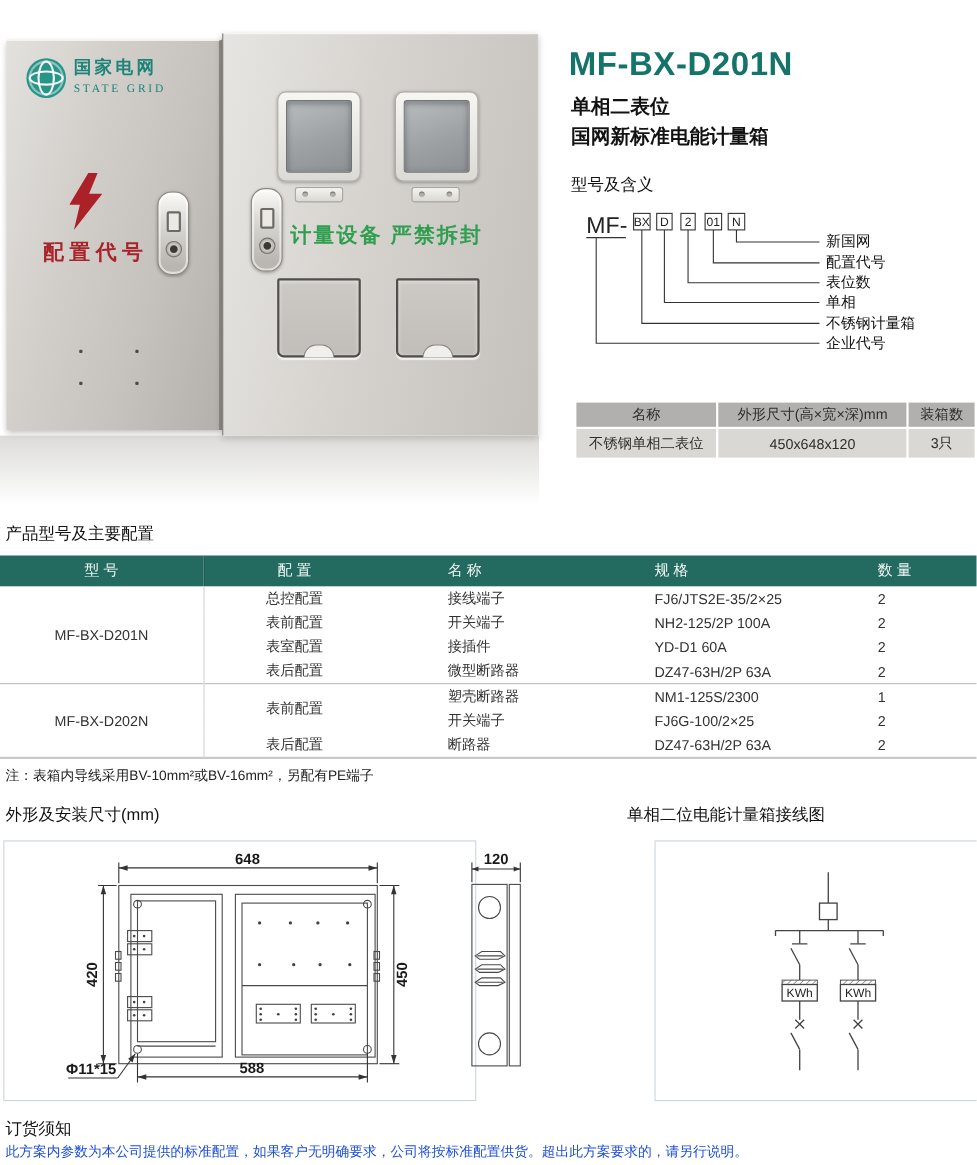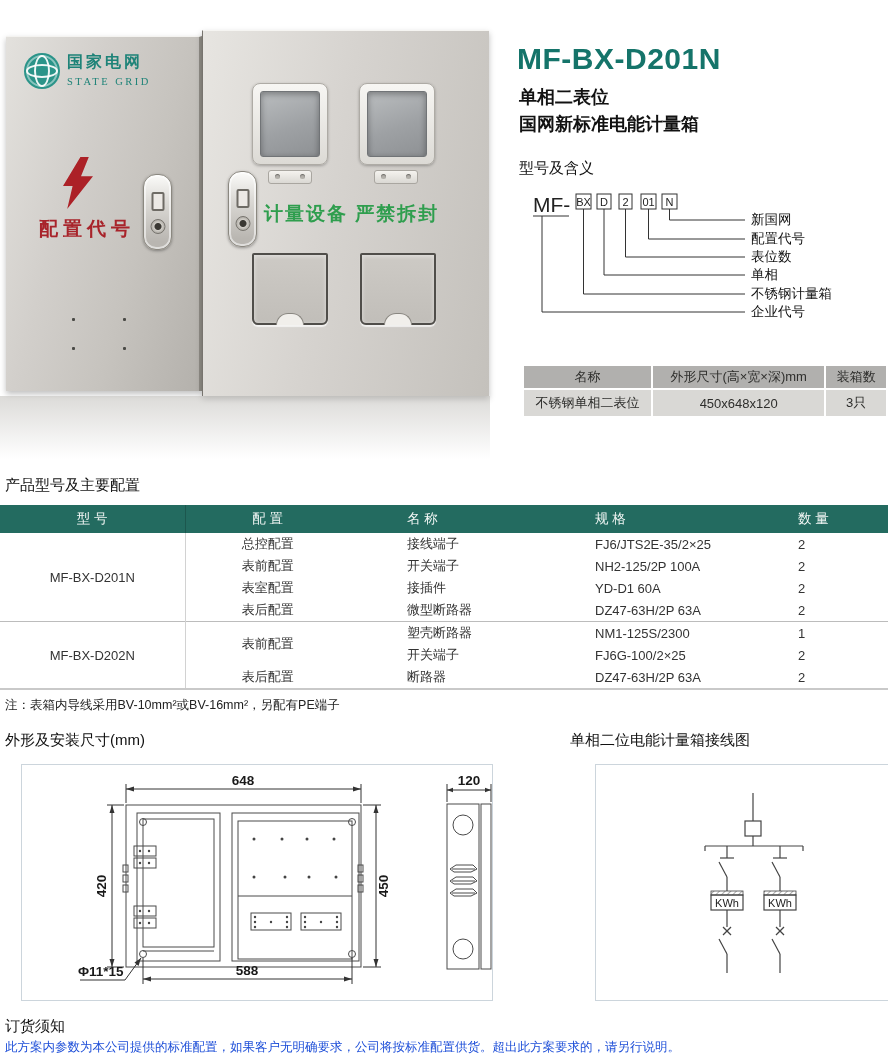--- a/index.html
+++ b/index.html
@@ -83,21 +83,21 @@
   .cfg-table .c-name{text-align:left;padding-left:57px;}
   .cfg-table .c-spec{text-align:left;padding-left:75px;}
   .cfg-table .c-qty{text-align:left;padding-left:58px;}
   .cfg-table tr.sep td{border-top:1px solid #bcbcbc;}
   .note{position:absolute;left:5px;top:697px;font-size:12.5px;color:#222;}
 
   
   .h-dims{left:5px;top:731px;}
   .h-wiring{left:570px;top:731px;}
   .panel{position:absolute;top:764px;height:237px;background:#fff;border:1px solid #ccd5dc;box-sizing:border-box;}
-  .panel-left{left:21px;width:472px;}
+  .panel-left{left:3px;width:430px;}
   .panel-right{left:595px;width:332px;}
   .dim-text{font-size:13.5px;font-weight:bold;fill:#1a1a1a;}
 
   
   .h-order{left:5px;top:1017px;}
   .order-text{position:absolute;left:5px;top:1039px;font-size:12.5px;color:#1d4ed8;}
 </style>
 </head>
 <body>
 

